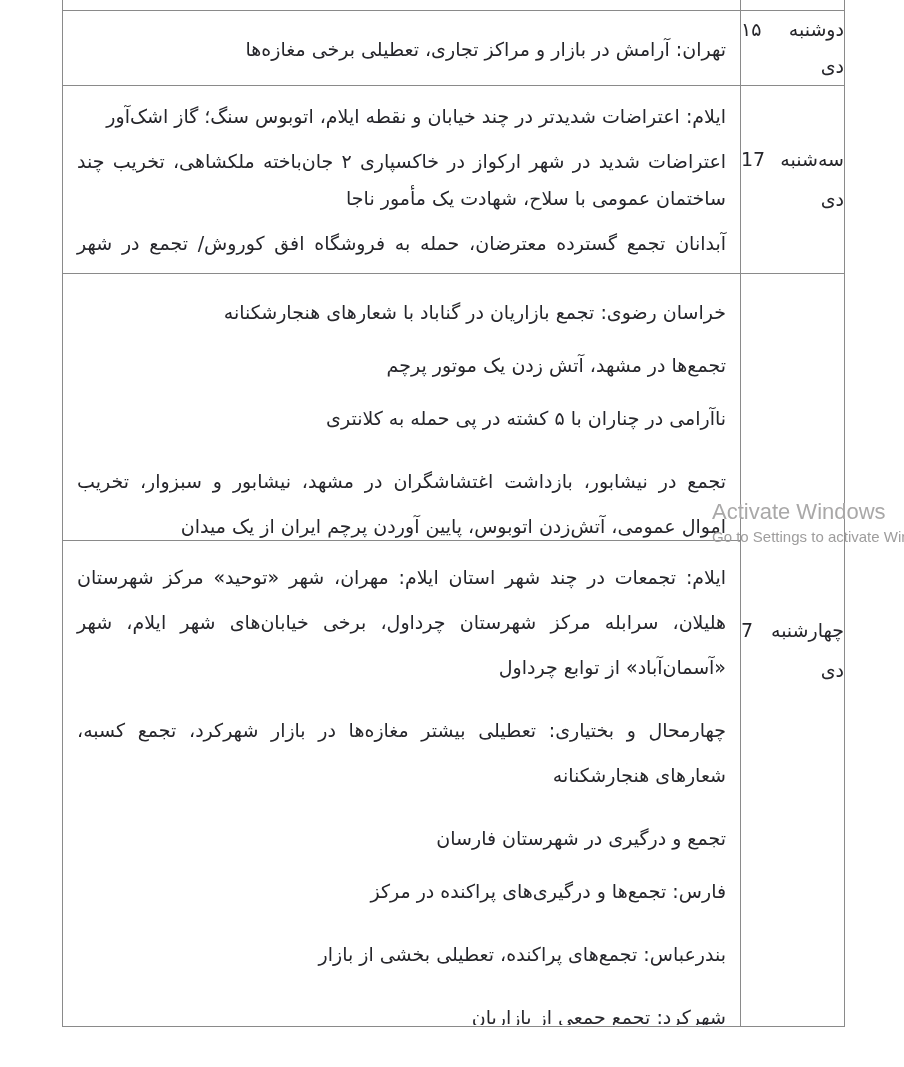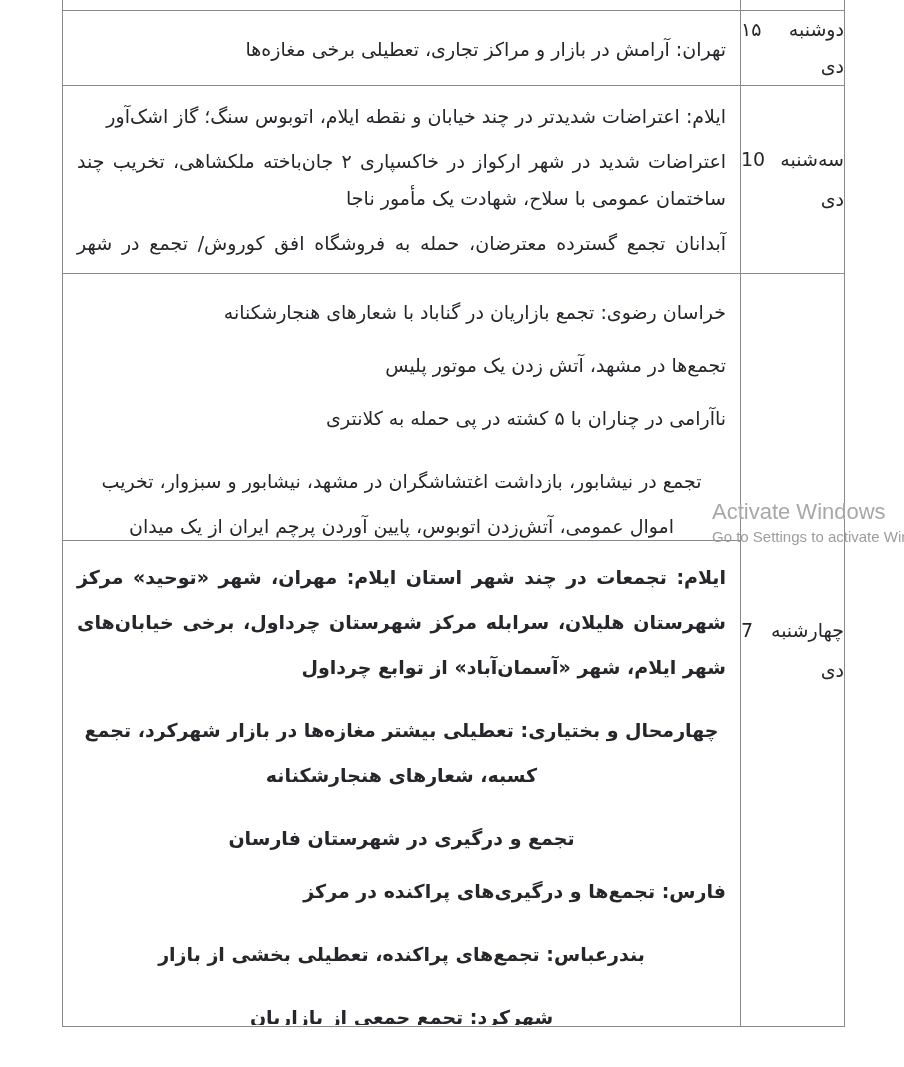--- a/index.html
+++ b/index.html
@@ -55,34 +55,34 @@
     overflow: hidden;
   }
   tr.r1 td.content-cell { vertical-align: middle; }
 
   .cellbox {
     padding: 4px 6px 0 6px;
     overflow: hidden;
   }
   tr.r2 .cellbox { height: 182px; }
   tr.r3 .cellbox { height: 258px; padding-top: 8px; }
-  tr.r4 .cellbox { height: 478px; padding-top: 6px; font-weight: bold; }
+  tr.r4 .cellbox { height: 478px; padding-top: 6px; }
 
   .para {
     font-size: 19px;
     line-height: 45px;
     text-align: right;
     direction: rtl;
     margin: 8px;
   }
   tr.r2 .para { line-height: 37px; }
   .para.justify {
     text-align: justify;
   }
-  .para.gap { margin-top: 18px; text-align: center; }
+  .para.gap { margin-top: 18px; }
 
   .watermark {
     position: absolute;
     left: 712px;
     top: 499px;
     white-space: nowrap;
     font-family: "Liberation Sans", sans-serif;
     pointer-events: none;
   }
   .watermark .wm-line1 {
@@ -116,36 +116,36 @@
       <tr class="r1">
         <td class="date-cell">دوشنبه ۱۵ دی</td>
         <td class="content-cell">
           <div class="cellbox">
             <p class="para">تهران: آرامش در بازار و مراکز تجاری، تعطیلی برخی مغازه‌ها</p>
           </div>
         </td>
       </tr>
 
       <tr class="r2">
-        <td class="date-cell">سه‌شنبه 10 دی</td>
+        <td class="date-cell">سه‌شنبه 17 دی</td>
         <td class="content-cell">
           <div class="cellbox">
             <p class="para justify">ایلام: اعتراضات شدیدتر در چند خیابان و نقطه ایلام، اتوبوس سنگ؛ گاز اشک‌آور</p>
             <p class="para justify">اعتراضات شدید در شهر ارکواز در خاکسپاری ۲ جان‌باخته ملکشاهی، تخریب چند ساختمان عمومی با سلاح، شهادت یک مأمور ناجا</p>
             <p class="para justify">آبدانان تجمع گسترده معترضان، حمله به فروشگاه افق کوروش/ تجمع در شهر کوچک «مورموری»</p>
           </div>
         </td>
       </tr>
 
       <tr class="r3">
         <td class="date-cell" rowspan="2">چهارشنبه 7 دی</td>
         <td class="content-cell">
           <div class="cellbox">
             <p class="para">خراسان رضوی: تجمع بازاریان در گناباد با شعارهای هنجارشکنانه</p>
-            <p class="para">تجمع‌ها در مشهد، آتش زدن یک موتور پلیس</p>
+            <p class="para">تجمع‌ها در مشهد، آتش زدن یک موتور پرچم</p>
             <p class="para">ناآرامی در چناران با ۵ کشته در پی حمله به کلانتری</p>
             <p class="para justify gap">تجمع در نیشابور، بازداشت اغتشاشگران در مشهد، نیشابور و سبزوار، تخریب اموال عمومی، آتش‌زدن اتوبوس، پایین آوردن پرچم ایران از یک میدان</p>
           </div>
         </td>
       </tr>
 
       <tr class="r4">
         <td class="content-cell">
           <div class="cellbox">
             <p class="para justify">ایلام: تجمعات در چند شهر استان ایلام: مهران، شهر «توحید» مرکز شهرستان هلیلان، سرابله مرکز شهرستان چرداول، برخی خیابان‌های شهر ایلام، شهر «آسمان‌آباد» از توابع چرداول</p>

